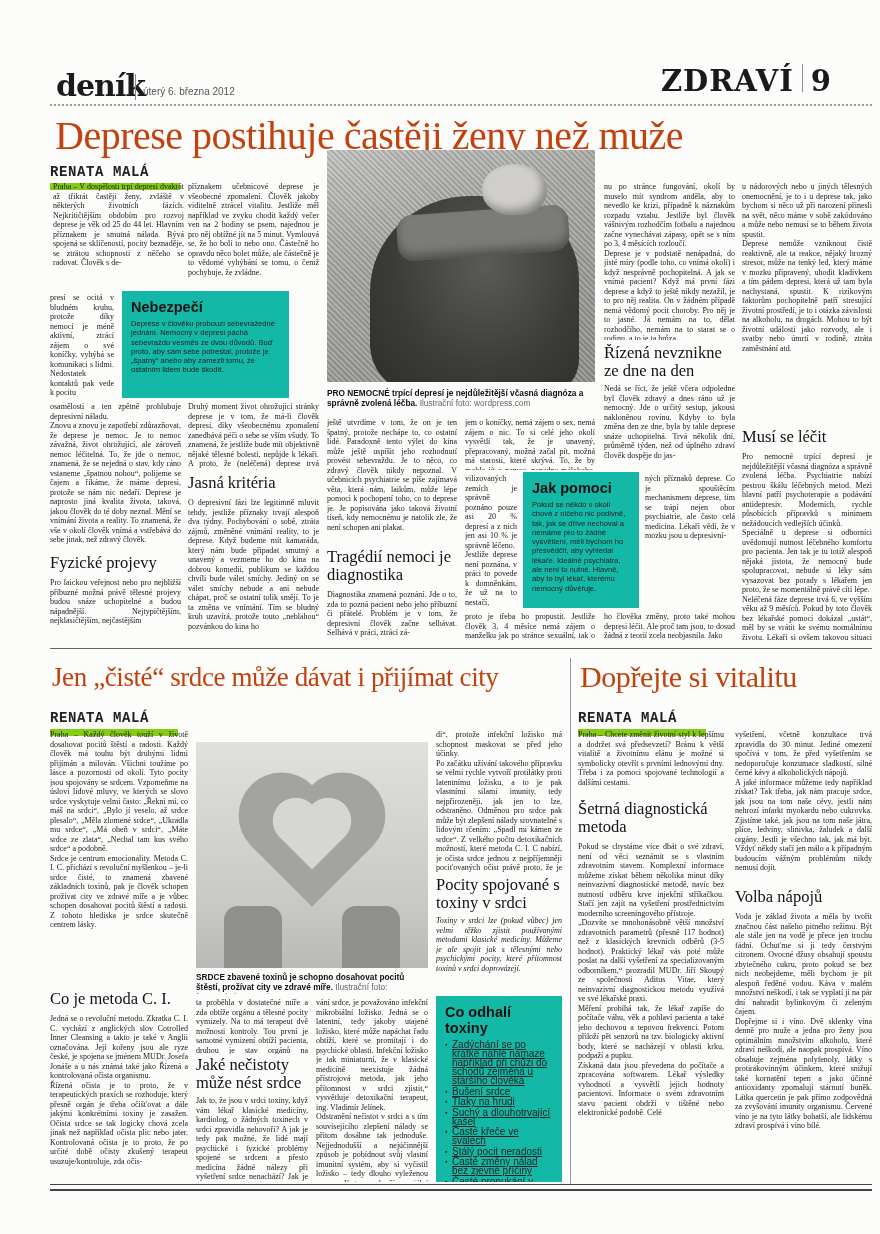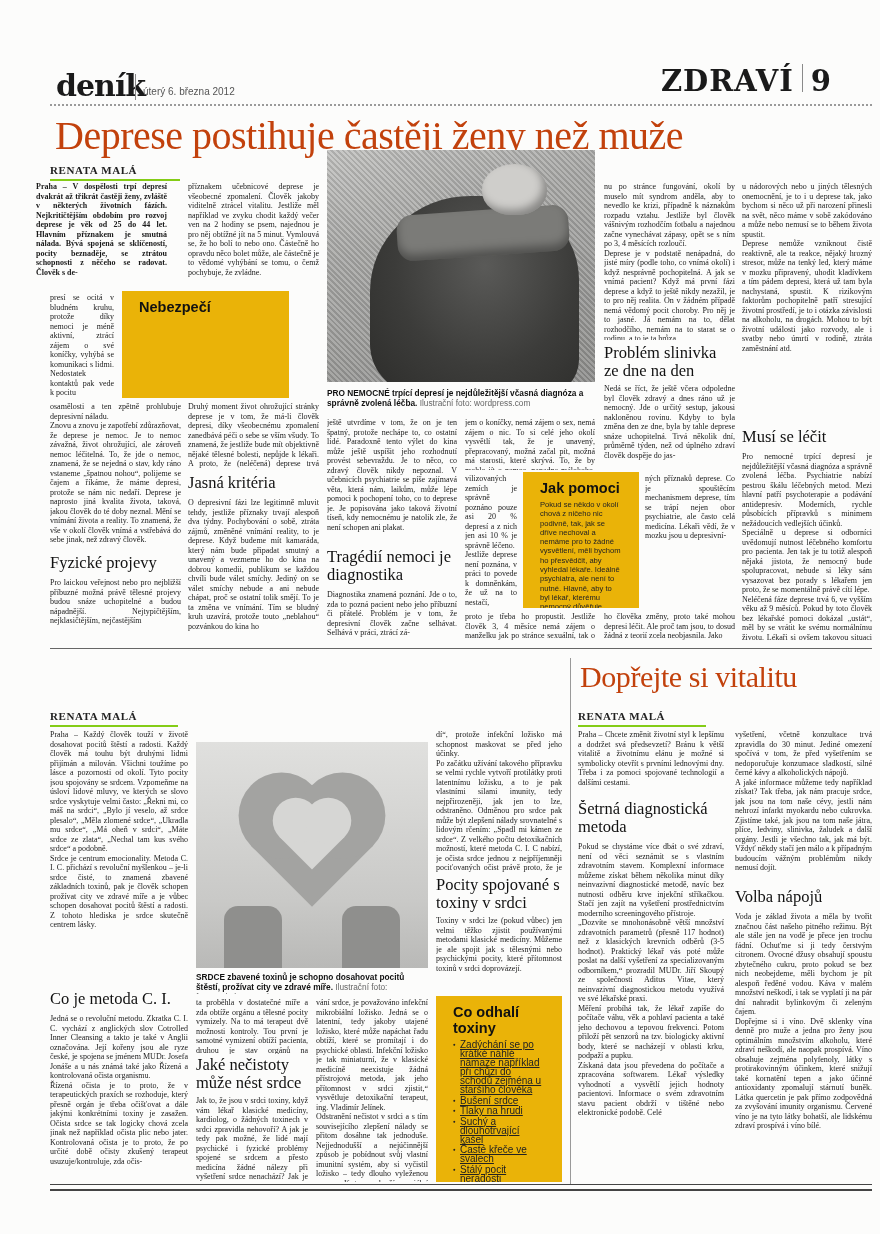--- a/index.html
+++ b/index.html
@@ -11,28 +11,28 @@
   .hrule-v{width:1px;background:#8a8a8a;}
   #issue-date{left:143px;top:86px;font-family:"Liberation Sans",sans-serif;font-size:10px;color:#555;}
   #section-wrap{right:48px;top:64px;display:flex;align-items:flex-start;gap:8px;margin-left:28px;}
   #section-label,#page-number{font-family:"DejaVu Serif",serif;font-weight:700;font-size:29px;letter-spacing:1px;}
   #header-dots{left:50px;top:104px;width:822px;border-bottom:2px dotted #9a9a9a;}
   
   .headline{font-family:"Liberation Serif",serif;font-weight:400;color:#c2410c;white-space:nowrap;}
   #headline1{left:55px;top:112px;font-size:40px;letter-spacing:-0.5px;}
   #headline2{left:52px;top:662px;font-size:27px;letter-spacing:-0.4px;}
   #headline3{left:580px;top:660px;font-size:30px;letter-spacing:-0.4px;}
-  .byline{font-family:Liberation Serif, serif;font-size:11px;font-weight:700;letter-spacing:.6px;
-          color:#222;border-bottom:2px solid #84cc16;padding-bottom:3px;}
+  .byline{font-family:Liberation Mono, monospace;font-size:14px;font-weight:700;letter-spacing:.6px;
+          color:#222;border-bottom:7px solid #84cc16;padding-bottom:3px;}
   
   .txt{font-size:8px;line-height:9.5px;text-align:justify;white-space:pre-line;overflow:hidden;
        hyphens:auto;-webkit-hyphens:auto;}
   .subhead{font-family:"Liberation Serif",serif;font-size:16.5px;line-height:17.5px;font-weight:400;color:#111;overflow:hidden;}
   
-  .greybox{background:#eab308;padding:8px 17px;box-sizing:border-box;overflow:hidden;}
+  .greybox{background:#14b8a6;padding:8px 9px;box-sizing:border-box;overflow:hidden;}
   .greybox .gb-title{font-family:"Liberation Sans",sans-serif;font-weight:700;font-size:14.5px;margin:0 0 4px 0;color:#111;}
   .greybox .gb-body{font-family:"Liberation Sans",sans-serif;font-size:7.6px;line-height:9.3px;color:#222;}
   .greybox ul{margin:0;padding:0;list-style:none;}
   .greybox li{font-family:"Liberation Sans",sans-serif;font-size:10px;line-height:9px;color:#222;
               padding-left:7px;position:relative;margin-bottom:1.5px;text-decoration:underline;}
   .greybox li::before{content:"\25CF";position:absolute;left:0;top:0;font-size:4.5px;}
   
   .caption{font-family:"Liberation Sans",sans-serif;font-size:8.3px;line-height:10px;text-align:left;overflow:hidden;}
   .caption .cap-bold{font-weight:700;color:#111;}
   .caption .cap-credit{font-weight:400;color:#666;}
@@ -75,29 +75,30 @@
   <div class="abs" id="section-wrap">
     <span id="section-label">ZDRAVÍ</span>
     <span class="hrule-v" style="height:28px;display:inline-block;"></span>
     <span id="page-number">9</span>
   </div>
   <div class="abs" id="header-dots"></div>
 
   <div class="abs headline" id="headline1">Deprese postihuje častěji ženy než muže</div>
   <div class="abs byline" style="left:50px;top:164px;width:130px;">RENATA MALÁ</div>
 
-  <div class="abs txt" style="left:36px;top:182px;width:131px;height:108px;font-weight:bold;">Praha – V dospělosti trpí depresí dvakrát až třikrát častěji ženy, zvláště v některých životních fázích. Nejkritičtějším obdobím pro rozvoj deprese je věk od 25 do 44 let. Hlavním příznakem je smutná nálada. Bývá spojená se sklíčeností, pocity beznaděje, se ztrátou schopnosti z něčeho se radovat. Člověk s de-</div>
+  <div class="abs txt" style="left:53px;top:182px;width:131px;height:108px;">Praha – V dospělosti trpí depresí dvakrát až třikrát častěji ženy, zvláště v některých životních fázích. Nejkritičtějším obdobím pro rozvoj deprese je věk od 25 do 44 let. Hlavním příznakem je smutná nálada. Bývá spojená se sklíčeností, pocity beznaděje, se ztrátou schopnosti z něčeho se radovat. Člověk s de-</div>
   <div class="abs txt" style="left:50px;top:293px;width:64px;height:104px;">presí se ocitá v bludném kruhu, protože díky nemoci je méně aktivní, ztrácí zájem o své koníčky, vyhýbá se komunikaci s lidmi. Nedostatek kontaktů pak vede k pocitu</div>
   <div class="abs txt" style="left:50px;top:402px;width:131px;height:148px;">osamělosti a ten zpětně prohlubuje depresivní náladu.
 Znovu a znovu je zapotřebí zdůrazňovat, že deprese je nemoc. Je to nemoc závažná, život ohrožující, ale zároveň nemoc léčitelná. To, že jde o nemoc, znamená, že se nejedná o stav, kdy ráno vstaneme „špatnou nohou“, polijeme se čajem a říkáme, že máme depresi, protože se nám nic nedaří. Deprese je naprosto jiná kvalita života, taková, jakou člověk do té doby neznal. Mění se vnímání života a reality. To znamená, že vše v okolí člověk vnímá a vstřebává do sebe jinak, než zdravý člověk.</div>
   <div class="abs subhead" style="left:50px;top:554px;width:131px;height:19px;">Fyzické projevy</div>
   <div class="abs txt" style="left:50px;top:578px;width:131px;height:64px;">Pro laickou veřejnost nebo pro nejbližší příbuzné možná právě tělesné projevy budou snáze uchopitelné a budou nápadnější. Nejtypičtějším, nejklasičtějším, nejčastějším</div>
 
   <div class="abs greybox" style="left:122px;top:291px;width:167px;height:107px;">
     <div class="gb-title">Nebezpečí</div>
+    <div class="gb-body">Deprese v člověku probouzí sebevražedné jednání. Nemocný v depresi páchá sebevraždu vesměs ze dvou důvodů. Buď proto, aby sám sebe potrestal, protože je „špatný“ anebo aby zamezil tomu, že ostatním lidem bude škodit.</div>
   </div>
 
   <div class="abs txt" style="left:188px;top:182px;width:131px;height:108px;">příznakem učebnicové deprese je všeobecné zpomalení. Člověk jakoby viditelně ztrácel vitalitu. Jestliže měl například ve zvyku chodit každý večer ven na 2 hodiny se psem, najednou je pro něj obtížné jít na 5 minut. Vymlouvá se, že ho bolí to nebo ono. Částečně ho opravdu něco bolet může, ale částečně je to vědomé vyhýbání se tomu, o čemž pochybuje, že zvládne.</div>
   <div class="abs txt" style="left:188px;top:402px;width:131px;height:68px;">Druhý moment život ohrožující stránky deprese je v tom, že má-li člověk depresi, díky všeobecnému zpomalení zanedbává péči o sebe se vším všudy. To znamená, že jestliže bude mít objektivně nějaké tělesné bolesti, nepůjde k lékaři. A proto, že (neléčená) deprese trvá dlouho (až 6 měsíců) a on bude trpět skrytou tělesnou nemocí, ať už plicní nebo srdeční, může ho to i zabít.</div>
   <div class="abs subhead" style="left:188px;top:474px;width:131px;height:19px;">Jasná kritéria</div>
   <div class="abs txt" style="left:188px;top:498px;width:131px;height:144px;">O depresivní fázi lze legitimně mluvit tehdy, jestliže příznaky trvají alespoň dva týdny. Pochybování o sobě, ztráta zájmů, změněné vnímání reality, to je deprese. Když budeme mít kamaráda, který nám bude připadat smutný a unavený a vezmeme ho do kina na dobrou komedii, publikum se každou chvíli bude válet smíchy. Jediný on se válet smíchy nebude a ani nebude chápat, proč se ostatní tolik smějí. To je ta změna ve vnímání. Tím se bludný kruh uzavírá, protože touto „neblahou“ pozvánkou do kina ho</div>
 
   <div class="abs photo" id="photo1" style="left:327px;top:150px;width:268px;height:232px;">
     <div class="couch"></div>
     <div class="figure"></div>
@@ -118,36 +119,37 @@
 Jestliže deprese není poznána, v práci to povede k domněnkám, že už na to nestačí,</div>
   <div class="abs txt" style="left:465px;top:612px;width:130px;height:30px;">proto je třeba ho propustit. Jestliže člověk 3, 4 měsíce nemá zájem o manželku jak po stránce sexuální, tak o rodi-</div>
 
   <div class="abs greybox" style="left:523px;top:472px;width:116px;height:136px;">
     <div class="gb-title">Jak pomoci</div>
     <div class="gb-body">Pokud se někdo v okolí chová z ničeho nic podivně, tak, jak se dříve nechoval a nemáme pro to žádné vysvětlení, měli bychom ho přesvědčit, aby vyhledal lékaře. Ideálně psychiatra, ale není to nutné. Hlavně, aby to byl lékař, kterému nemocný důvěřuje.</div>
   </div>
 
   <div class="abs txt" style="left:604px;top:182px;width:131px;height:158px;">nu po stránce fungování, okolí by muselo mít syndrom anděla, aby to nevedlo ke krizi, případně k náznakům rozpadu vztahu. Jestliže byl člověk vášnivým rozhodčím fotbalu a najednou začne vynechávat zápasy, opět se s ním po 3, 4 měsících rozloučí.
 Deprese je v podstatě nenápadná, do jisté míry (podle toho, co vnímá okolí) i když nesprávně pochopitelná. A jak se vnímá pacient? Když má první fázi deprese a když to ještě nikdy nezažil, je to pro něj realita. On v žádném případě nemá vědomý pocit choroby. Pro něj je to jasné. Já nemám na to, dělat rozhodčího, nemám na to starat se o rodinu, a to je ta hrůza.</div>
-  <div class="abs subhead" style="left:604px;top:344px;width:131px;height:37px;">Problém slinivka ze dne na den</div>
+  <div class="abs subhead" style="left:604px;top:344px;width:131px;height:37px;">Řízená nevznikne ze dne na den</div>
   <div class="abs txt" style="left:604px;top:384px;width:131px;height:86px;">Nedá se říct, že ještě včera odpoledne byl člověk zdravý a dnes ráno už je nemocný. Jde o určitý sestup, jakousi nakloněnou rovinu. Kdyby to byla změna den ze dne, byla by tahle deprese snáze uchopitelná. Trvá několik dní, průměrně týden, než od úplného zdraví člověk dospěje do jas-</div>
   <div class="abs txt" style="left:645px;top:474px;width:90px;height:134px;">ných příznaků deprese. Co je spouštěcím mechanismem deprese, tím se trápí nejen obor psychiatrie, ale často celá medicína. Lékaři vědí, že v mozku jsou u depresivní-</div>
   <div class="abs txt" style="left:604px;top:612px;width:131px;height:30px;">ho člověka změny, proto také mohou depresi léčit. Ale proč tam jsou, to dosud žádná z teorií zcela neobjasnila. Jako</div>
 
   <div class="abs txt" style="left:742px;top:182px;width:130px;height:242px;">u nádorových nebo u jiných tělesných onemocnění, je to i u deprese tak, jako bychom si něco už při narození přinesli na svět, něco máme v sobě zakódováno a může nebo nemusí se to během života spustit.
 Deprese nemůže vzniknout čistě reaktivně, ale ta reakce, nějaký hrozný stresor, může na tenký led, který máme v mozku připravený, uhodit kladívkem a tím pádem depresi, která už tam byla nachystaná, spustit. K rizikovým faktorům pochopitelně patří stresující životní prostředí, je to i otázka závislosti na alkoholu, na drogách. Mohou to být životní události jako rozvody, ale i svatby nebo úmrtí v rodině, ztráta zaměstnání atd.</div>
   <div class="abs subhead" style="left:742px;top:428px;width:130px;height:19px;">Musí se léčit</div>
   <div class="abs txt" style="left:742px;top:452px;width:130px;height:190px;">Pro nemocné trpící depresí je nejdůležitější včasná diagnóza a správně zvolená léčba. Psychiatrie nabízí pestrou škálu léčebných metod. Mezi hlavní patří psychoterapie a podávání antidepresiv. Moderních, rychle působících přípravků s minimem nežádoucích vedlejších účinků.
 Speciálně u deprese si odborníci uvědomují nutnost léčebného komfortu pro pacienta. Jen tak je tu totiž alespoň nějaká jistota, že nemocný bude spolupracovat, nebude si léky sám vysazovat bez porady s lékařem jen proto, že se momentálně právě cítí lépe.
 Neléčená fáze deprese trvá 6, ve vyšším věku až 9 měsíců. Pokud by toto člověk bez lékařské pomoci dokázal „ustát“, měl by se vrátit ke svému normálnímu životu. Lékaři si ovšem takovou situaci neumí vůbec představit. Tedy to, že by někoho nechali tak dlouho trpět.</div>
 
   <div class="abs" id="section-divider"></div>
   <div class="abs" id="art23-divider"></div>
   <div class="abs" id="bottom-rule"></div>
 
+  <div class="abs headline" id="headline2">Jen „čisté“ srdce může dávat i přijímat city</div>
   <div class="abs byline" style="left:50px;top:710px;width:128px;">RENATA MALÁ</div>
 
   <div class="abs txt" style="left:50px;top:730px;width:138px;height:256px;">Praha – Každý člověk touží v životě dosahovat pocitů štěstí a radosti. Každý člověk má touhu být druhými lidmi přijímán a milován. Všichni toužíme po lásce a pozornosti od okolí. Tyto pocity jsou spojovány se srdcem. Vzpomeňme na úsloví lidové mluvy, ve kterých se slovo srdce vyskytuje velmi často: „Řekni mi, co máš na srdci“, „Bylo jí veselo, až srdce plesalo“, „Měla zlomené srdce“, „Ukradla mu srdce“, „Má oheň v srdci“, „Máte srdce ze zlata“, „Nechal tam kus svého srdce“ a podobně.
 Srdce je centrum emocionality. Metoda C. I. C. přichází s revoluční myšlenkou – je-li srdce čisté, to znamená zbavené základních toxinů, pak je člověk schopen prožívat city ve zdravé míře a je vůbec schopen dosahovat pocitů štěstí a radosti. Z tohoto hlediska je srdce skutečně centrem lásky.</div>
   <div class="abs subhead" style="left:50px;top:990px;width:138px;height:19px;">Co je metoda C. I. C.?</div>
   <div class="abs txt" style="left:50px;top:1014px;width:138px;height:168px;">Jedná se o revoluční metodu. Zkratka C. I. C. vychází z anglických slov Cotrolled Inner Cleansing a takto je také v Anglii označována. Její kořeny jsou ale ryze české, je spojena se jménem MUDr. Josefa Jonáše a u nás známá také jako Řízená a kontrolovaná očista organismu.
 Řízená očista je to proto, že v terapeutických praxích se rozhoduje, který přesně orgán je třeba očišťovat a dále jakými konkrétními toxiny je zasažen. Očista srdce se tak logicky chová zcela jinak než například očista plic nebo jater. Kontrolovaná očista je to proto, že po určité době očisty zkušený terapeut usuzuje/kontroluje, zda očis-</div>
 
   <div class="abs photo" id="photo2" style="left:196px;top:742px;width:232px;height:226px;">
     <div class="heart"></div>
@@ -164,21 +166,21 @@
   <div class="abs subhead" style="left:196px;top:1056px;width:112px;height:37px;">Jaké nečistoty může nést srdce</div>
   <div class="abs txt" style="left:196px;top:1096px;width:112px;height:86px;">Jak to, že jsou v srdci toxiny, když vám lékař klasické medicíny, kardiolog, o žádných toxinech v srdci zpravidla nehovoří? A jak je tedy pak možné, že lidé mají psychické i fyzické problémy spojené se srdcem a přesto medicína žádné nálezy při vyšetření srdce nenachází? Jak je možné, že vrcholový sportovec, který jistě pravidelně prodělává řadu lékařských vyšetření a testů, najednou zkolabuje v půli utkání přímo na hřišti?
 „Za velice zásadní toxin, který nejvíce ovlivňuje cho-</div>
 
   <div class="abs txt" style="left:316px;top:998px;width:112px;height:184px;">vání srdce, je považováno infekční mikrobiální ložisko. Jedná se o latentní, tedy jakoby utajené ložisko, které může napáchat řadu obtíží, které se promítají i do psychické oblasti. Infekční ložisko je tak miniaturní, že v klasické medicíně neexistuje žádná přístrojová metoda, jak jeho přítomnost v srdci zjistit,“ vysvětluje detoxikační terapeut, ing. Vladimír Jelínek.
 Odstranění nečistot v srdci a s tím souvisejícího zlepšení nálady se přitom dosáhne tak jednoduše. Nejjednodušší a nejúčinnější způsob je pobídnout svůj vlastní imunitní systém, aby si vyčistil ložisko – tedy dlouho vyleženou nemoc. K tomu slouží speciální přípravek, který je svým jedinečným složením určen právě k tomuto „nasměrování imunitního systému“. Imunitní systém totiž skrytou infekci „nevi-</div>
 
   <div class="abs txt" style="left:436px;top:730px;width:126px;height:142px;">dí“, protože infekční ložisko má schopnost maskovat se před jeho účinky.
 Po začátku užívání takového přípravku se velmi rychle vytvoří protilátky proti latentnímu ložisku, a to je pak vlastními silami imunity, tedy nejpřirozeněji, jak jen to lze, odstraněno. Odměnou pro srdce pak může být zlepšení nálady srovnatelné s lidovým rčením: „Spadl mi kámen ze srdce“. Z velkého počtu detoxikačních možností, které metoda C. I. C nabízí, je očista srdce jednou z nejpříjemněji pociťovaných očist právě proto, že je již rychle po začátku užívání spojena s přímo blaženými pocity.</div>
   <div class="abs subhead" style="left:436px;top:876px;width:126px;height:37px;">Pocity spojované s toxiny v srdci</div>
-  <div class="abs txt" style="left:436px;top:916px;width:126px;height:74px;">Toxiny v srdci lze (pokud vůbec) jen velmi těžko zjistit používanými metodami klasické medicíny. Můžeme je ale spojit jak s tělesnými nebo psychickými pocity, které přítomnost toxinů v srdci doprovázejí.</div>
+  <div class="abs txt" style="left:436px;top:916px;width:126px;height:74px;font-style:italic;">Toxiny v srdci lze (pokud vůbec) jen velmi těžko zjistit používanými metodami klasické medicíny. Můžeme je ale spojit jak s tělesnými nebo psychickými pocity, které přítomnost toxinů v srdci doprovázejí.</div>
 
   <div class="abs greybox" style="left:436px;top:996px;width:126px;height:186px;">
     <div class="gb-title">Co odhalí toxiny</div>
     <ul>
       <li>Zadýchání se po krátké náhlé námaze například při chůzi do schodů zejména u staršího člověka</li>
       <li>Bušení srdce</li>
       <li>Tlaky na hrudi</li>
       <li>Suchý a dlouhotrvající kašel</li>
       <li>Časté křeče ve svalech</li>
       <li>Stálý pocit neradosti</li>

